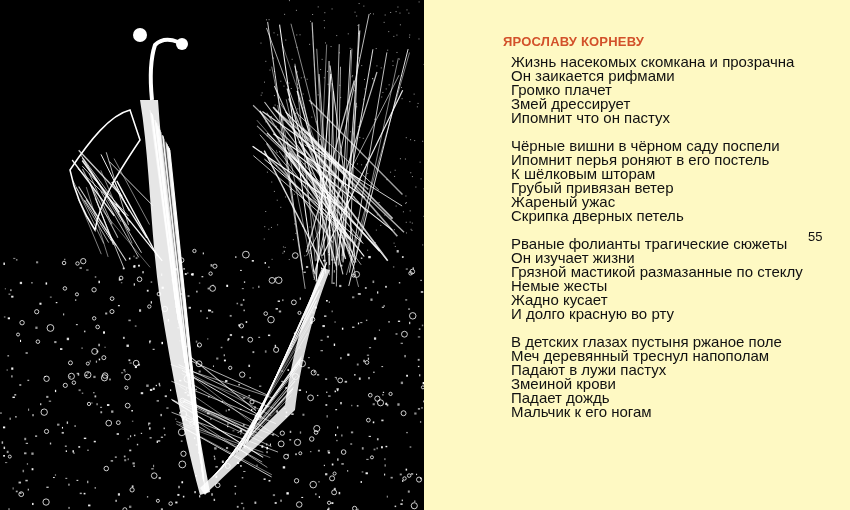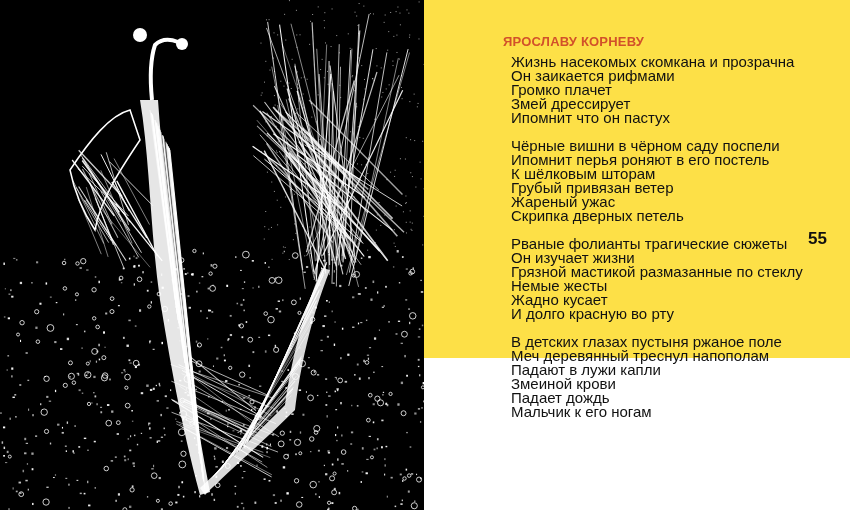--- a/index.html
+++ b/index.html
@@ -3,38 +3,38 @@
 <meta charset="utf-8">
 <style>
   html, body { margin: 0; padding: 0; background: #ffffff; }
   body { width: 850px; height: 510px; position: relative; overflow: hidden; }
   .art {
     position: absolute; left: 0; top: 0; width: 424px; height: 510px;
     background: #000; overflow: hidden;
   }
   .art svg { position: absolute; left: 0; top: 0; width: 424px; height: 510px; }
   .text-page {
-    position: absolute; left: 424px; top: 0; width: 426px; height: 358px;
-    background: #fde047;
+    position: absolute; left: 424px; top: 0; width: 426px; height: 510px;
+    background: #fef9c3;
   }
   .poem {
     position: absolute; left: 79px; top: 34px;
     font-family: "Liberation Sans", sans-serif;
     color: #111;
   }
   .poem-title {
     font-size: 13px; font-weight: bold; color: #d2512a;
     letter-spacing: 0.2px; line-height: 16px; margin: 0 0 5px 0;
   }
   .stanza { margin: 0 0 14px 0; }
   .line { font-size: 15px; line-height: 14px; white-space: nowrap; margin-left: 8px; }
   .page-number {
     position: absolute; left: 384px; top: 229px;
     font-family: "Liberation Sans", sans-serif;
-    font-size: 17px; font-weight: bold; color: #111;
+    font-size: 13px; font-weight: normal; color: #111;
   }
 </style>
 </head>
 <body>
 
 <div class="art">
   <svg id="art-svg" viewBox="0 0 424 510">
     <g id="speckles">
         <rect x="207.93593964334704" y="395.8052983539095" width="1.6648148148148147" height="1.7595743312757202" fill="#fff" opacity="0.5392789780521262"></rect>
         <rect x="372.6412551440329" y="403.24931412894375" width="2.171881430041152" height="1.9861625514403292" fill="#fff" opacity="0.5382908950617284"></rect>
@@ -1192,20 +1192,20 @@
       <div class="line">Рваные фолианты трагические сюжеты</div>
       <div class="line">Он изучает жизни</div>
       <div class="line">Грязной мастикой размазанные по стеклу</div>
       <div class="line">Немые жесты</div>
       <div class="line">Жадно кусает</div>
       <div class="line">И долго красную во рту</div>
     </div>
     <div class="stanza">
       <div class="line">В детских глазах пустыня ржаное поле</div>
       <div class="line">Меч деревянный треснул напополам</div>
-      <div class="line">Падают в лужи капли</div>
+      <div class="line">Падают в лужи пастух</div>
       <div class="line">Змеиной крови</div>
       <div class="line">Падает дождь</div>
       <div class="line">Мальчик к его ногам</div>
     </div>
   </div>
   <div class="page-number">55</div>
 </div>
 
 </body></html>

